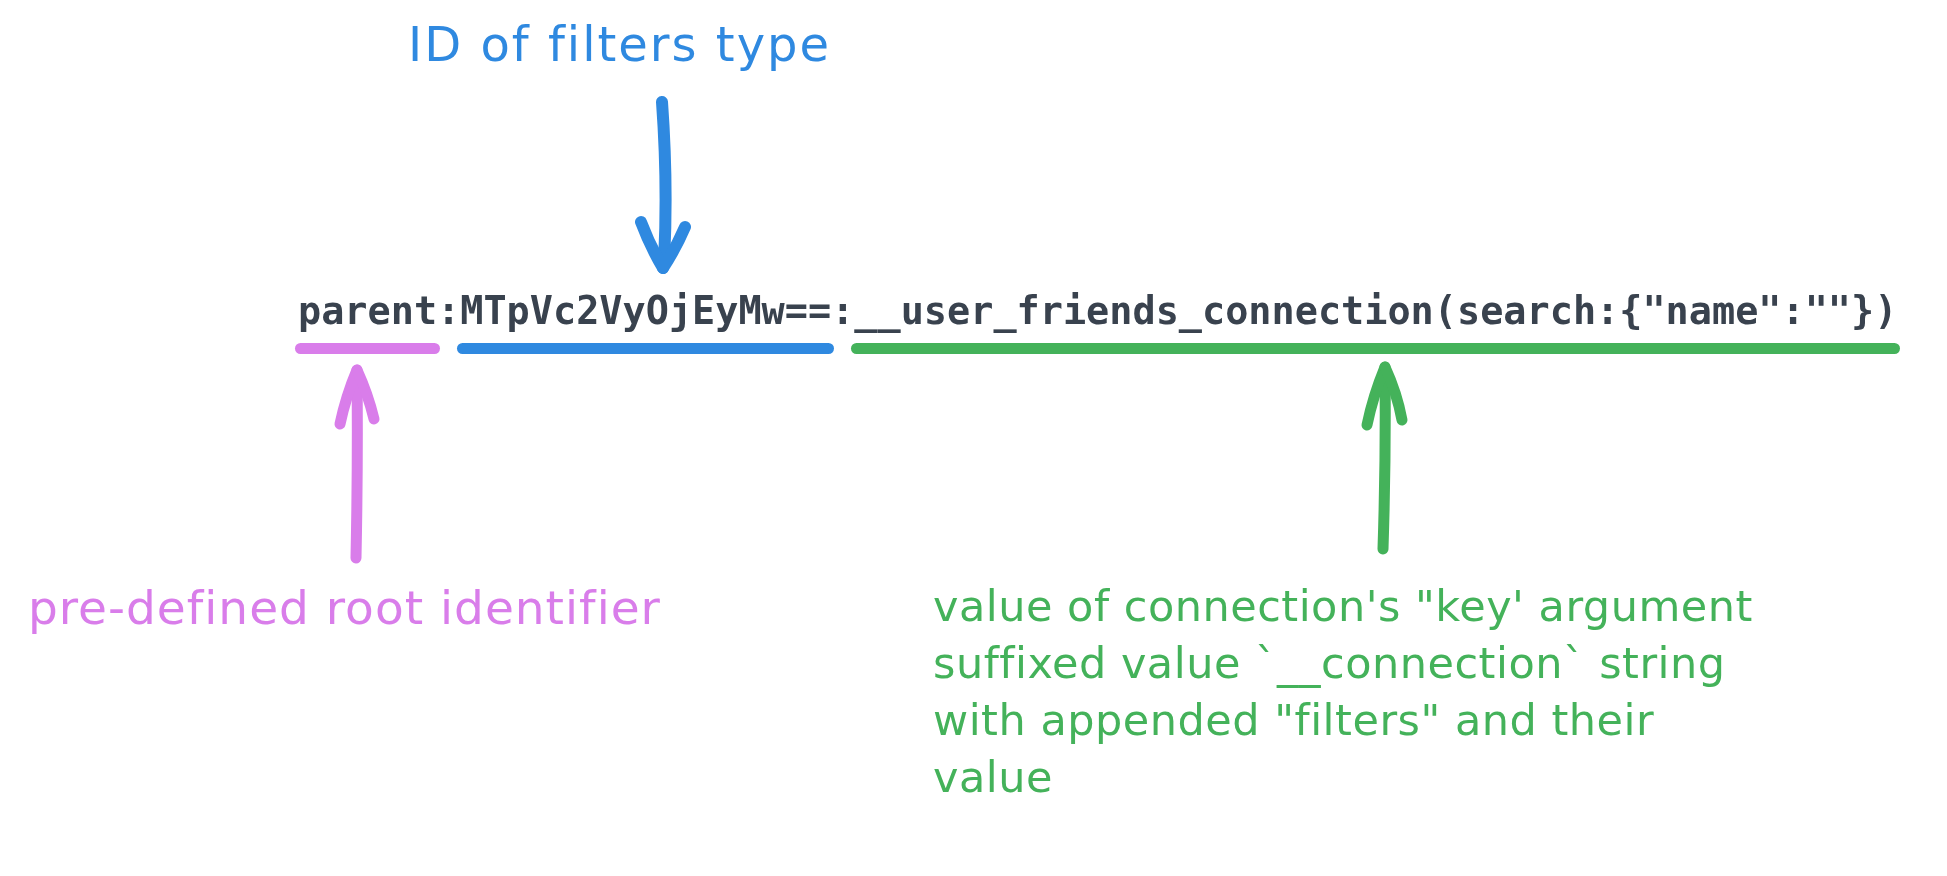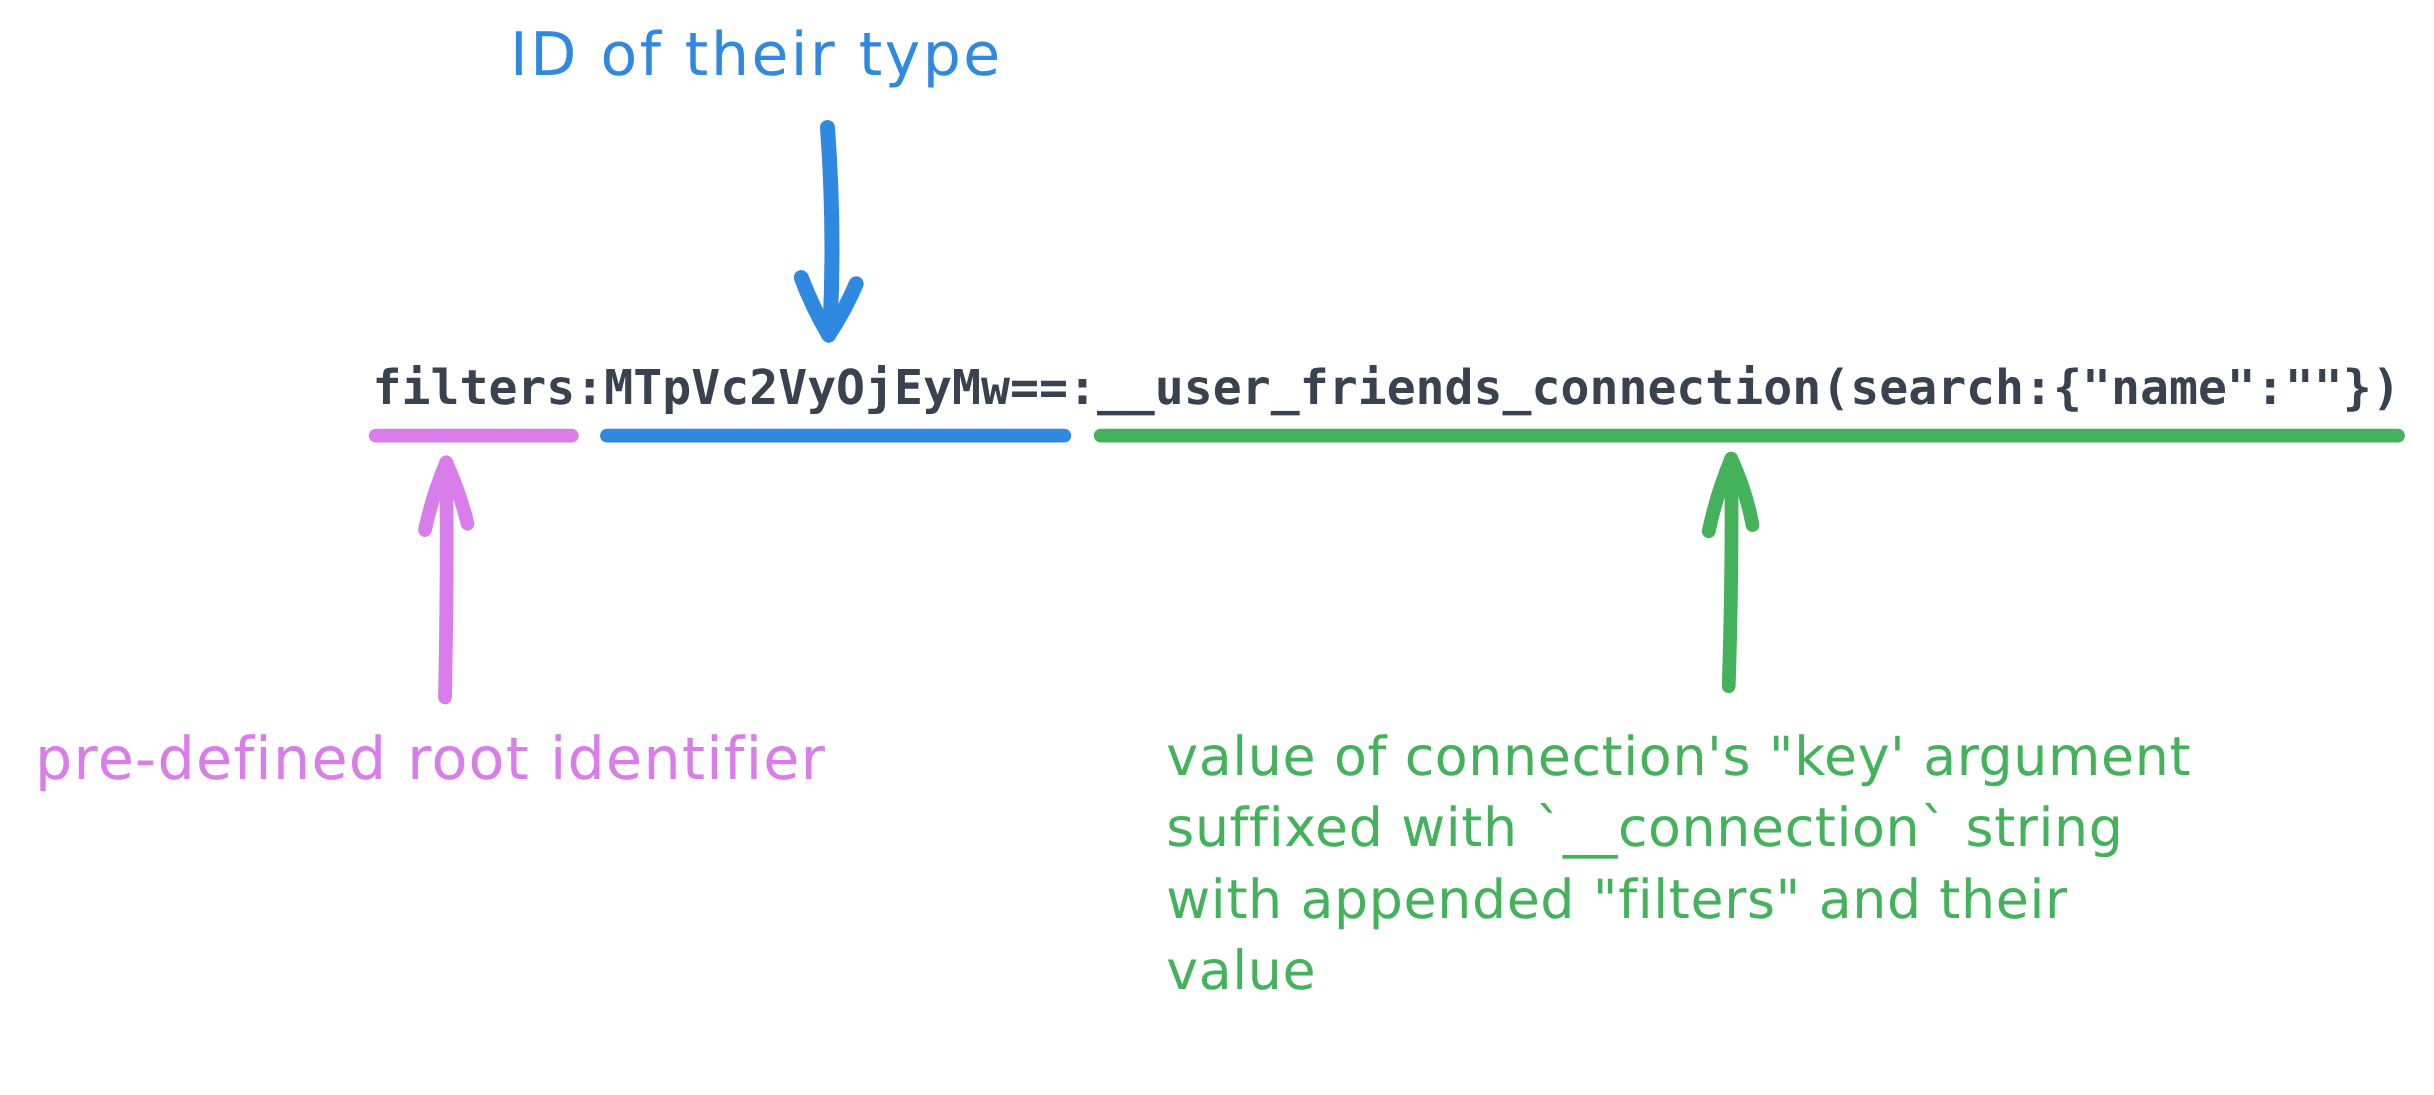--- a/index.html
+++ b/index.html
@@ -80,31 +80,31 @@
   .arrow-overlay path { fill: none; stroke-linecap: round; stroke-linejoin: round; }
   .stroke-blue   { stroke: var(--c-blue); }
   .stroke-purple { stroke: var(--c-purple); }
   .stroke-green  { stroke: var(--c-green); }
 </style>
 </head>
 <body>
 
 <div class="canvas">
 
-  <div class="hand label-blue">ID of their type</div>
+  <div class="hand label-blue">ID of filters type</div>
 
   <div class="code-line">
-    <span class="underlined u-purple">filters</span><span>:</span><span class="underlined u-blue">MTpVc2VyOjEyMw==</span><span>:</span><span class="underlined u-green">__user_friends_connection(search:{"name":""})</span>
+    <span class="underlined u-purple">parent</span><span>:</span><span class="underlined u-blue">MTpVc2VyOjEyMw==</span><span>:</span><span class="underlined u-green">__user_friends_connection(search:{"name":""})</span>
   </div>
 
   <div class="hand label-purple">pre-defined root identifier</div>
 
   <div class="note-green">
     <div>value of connection's "key' argument</div>
-    <div>suffixed with `__connection` string</div>
+    <div>suffixed value `__connection` string</div>
     <div>with appended "filters" and their</div>
     <div>value</div>
   </div>
 
   <svg class="arrow-overlay" viewBox="0 0 1947 876" xmlns="http://www.w3.org/2000/svg">
 
     <g>
       <path class="stroke-blue" stroke-width="12" d="M662 102 Q668 185 664 262"></path>
       <path class="stroke-blue" stroke-width="12" d="M663 268 Q650 246 641 222"></path>
       <path class="stroke-blue" stroke-width="12" d="M663 268 Q676 248 685 227"></path>

